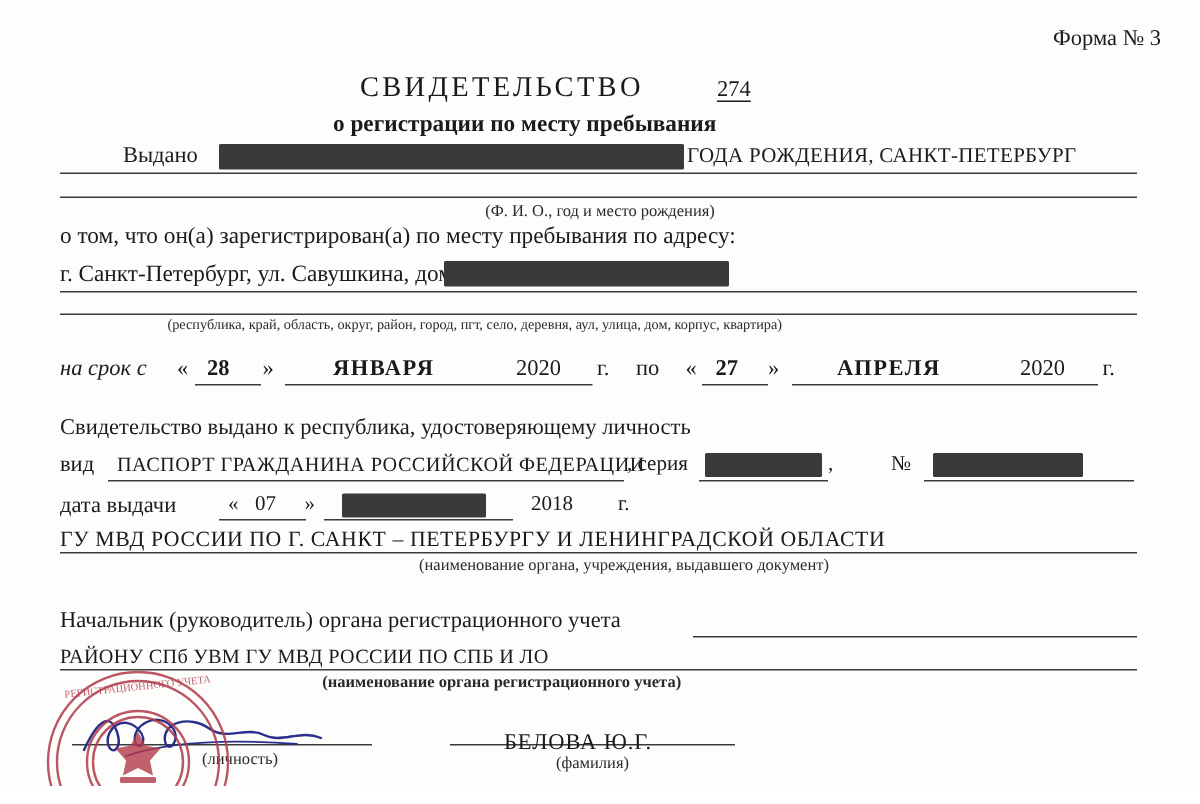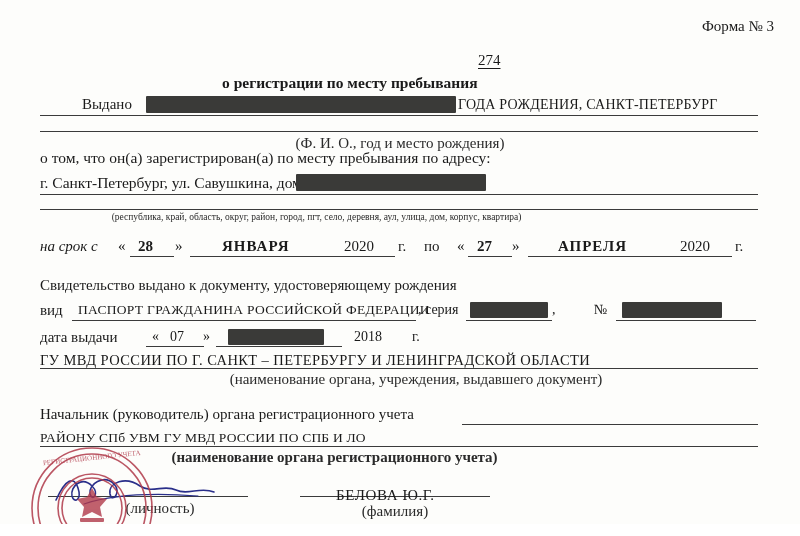--- a/index.html
+++ b/index.html
@@ -29,21 +29,21 @@
     height: 14px;
     vertical-align: middle;
     border-radius: 1px;
   }
   .rule {
     position: absolute;
     height: 0;
     border-bottom: 1px solid #3b3b3b;
   }
   .caption {
-    font-size: 15px;
+    font-size: 11px;
     text-align: center;
     color: #2a2a2a;
     font-family: "Liberation Serif", serif;
   }
 
   
   .form-no {
     top: 18px; right: 26px;
     font-size: 15px;
   }
@@ -144,20 +144,21 @@
     width: 800px; height: 12px;
     background: #ffffff;
   }
 </style>
 </head>
 <body>
 
 <div class="page">
 
   <div class="abs form-no">Форма № 3</div>
+  <div class="abs title">СВИДЕТЕЛЬСТВО</div>
   <div class="abs cert-number">274</div>
   <div class="abs subtitle">о регистрации по месту пребывания</div>
 
   <div class="abs issued-label">Выдано</div>
   <div class="abs redact issued-redact"></div>
   <div class="abs issued-tail">ГОДА РОЖДЕНИЯ, САНКТ-ПЕТЕРБУРГ</div>
   <div class="rule" style="top:115px; left:40px; width:718px;"></div>
   <div class="rule" style="top:131px; left:40px; width:718px;"></div>
   <div class="abs caption cap-fio">(Ф. И. О., год и место рождения)</div>
 
@@ -181,21 +182,21 @@
   <div class="abs term term-q4">»</div>
   <div class="abs term term-month2">АПРЕЛЯ</div>
   <div class="abs term term-year2">2020</div>
   <div class="abs term term-dot2">г.</div>
 
   <div class="rule" style="top:256px; left:130px; width:44px;"></div>
   <div class="rule" style="top:256px; left:190px; width:205px;"></div>
   <div class="rule" style="top:256px; left:468px; width:44px;"></div>
   <div class="rule" style="top:256px; left:528px; width:204px;"></div>
 
-  <div class="abs doc-intro">Свидетельство выдано к документу, удостоверяющему рождения</div>
+  <div class="abs doc-intro">Свидетельство выдано к республика, удостоверяющему личность</div>
   <div class="abs doc-vid-label">вид</div>
   <div class="abs doc-vid-value">ПАСПОРТ ГРАЖДАНИНА РОССИЙСКОЙ ФЕДЕРАЦИИ</div>
   <div class="abs doc-seria-label">, серия</div>
   <div class="abs redact doc-seria-redact"></div>
   <div class="abs doc-comma">,</div>
   <div class="abs doc-no-label">№</div>
   <div class="abs redact doc-no-redact"></div>
   <div class="rule" style="top:320px; left:72px; width:344px;"></div>
   <div class="rule" style="top:320px; left:466px; width:86px;"></div>
   <div class="rule" style="top:320px; left:616px; width:140px;"></div>

